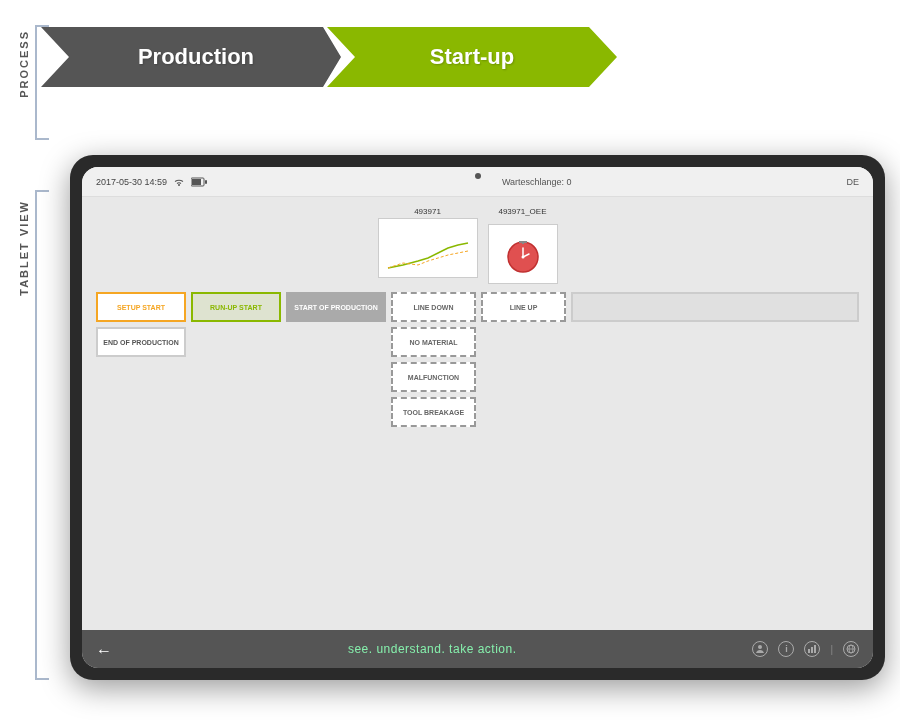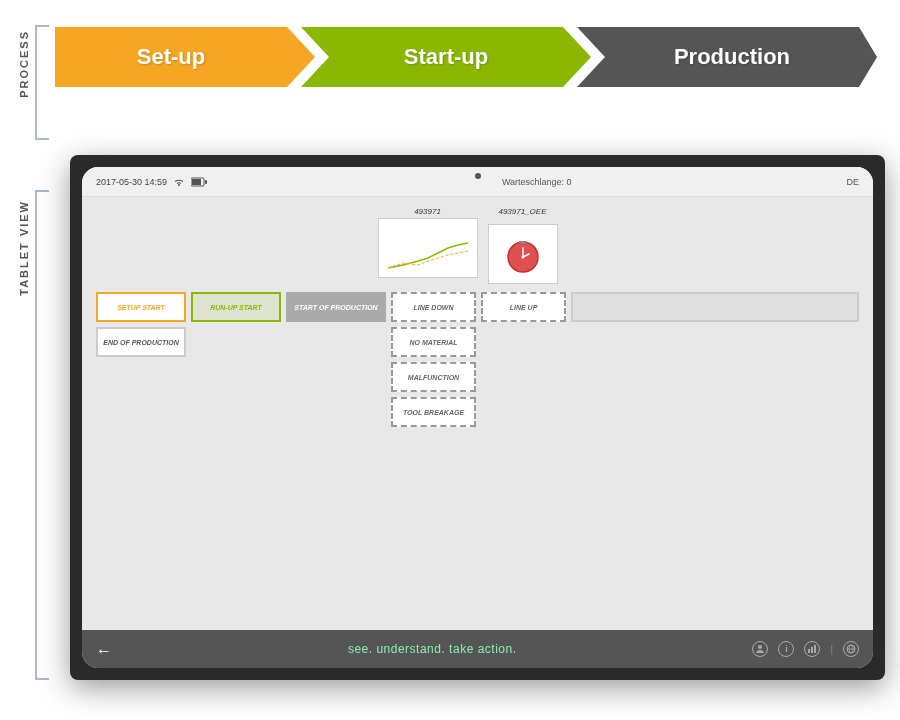--- a/index.html
+++ b/index.html
@@ -113,21 +113,21 @@
       top: 155px;
       left: 70px;
       right: 15px;
       bottom: 40px;
     }
 
     .tablet-outer {
       width: 100%;
       height: 100%;
       background: #2a2a2a;
-      border-radius: 8px;
+      border-radius: 23px;
       padding: 12px;
       box-shadow: 0 8px 30px rgba(0,0,0,0.4);
     }
 
     .tablet-screen {
       width: 100%;
       height: 100%;
       background: #e8e8e8;
       border-radius: 16px;
       overflow: hidden;
@@ -150,21 +150,20 @@
     .topbar-left { display: flex; align-items: center; gap: 6px; }
     .topbar-center { color: #555; margin-left: 20px; }
     .topbar-right { color: #555; }
 
     
     .tablet-content {
       padding: 10px 14px;
       background: #e8e8e8;
       height: calc(100% - 30px - 38px);
       overflow: hidden;
-      font-style: italic;
     }
 
     
     .top-info-row {
       display: flex;
       justify-content: space-between;
       align-items: flex-start;
       margin-bottom: 8px;
     }
 
@@ -274,28 +273,25 @@
     }
   </style>
 </head>
 <body>
 
 <div class="process-label">PROCESS</div>
 
 <div class="bracket-top"></div>
 
 <div class="process-arrows">
-  <div class="arrow-shape arrow-setup">
-    <span>Set-up</span>
+  <div class="arrow-shape arrow-production">
+    <span>Production</span>
   </div>
   <div class="arrow-shape arrow-startup">
     <span>Start-up</span>
-  </div>
-  <div class="arrow-shape arrow-production">
-    <span>Production</span>
   </div>
 </div>
 
 <div class="tablet-label">TABLET VIEW</div>
 
 <div class="bracket-bottom"></div>
 
 <div class="tablet-container">
   <div class="tablet-outer">
     <div class="tablet-screen">

